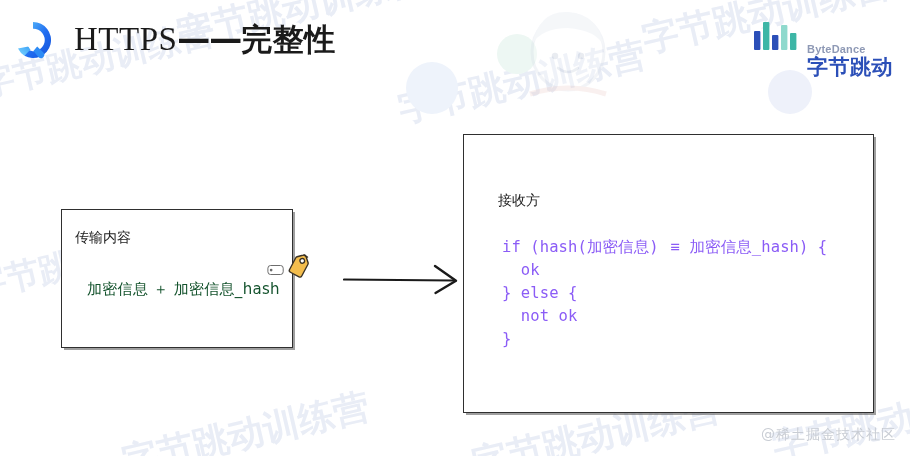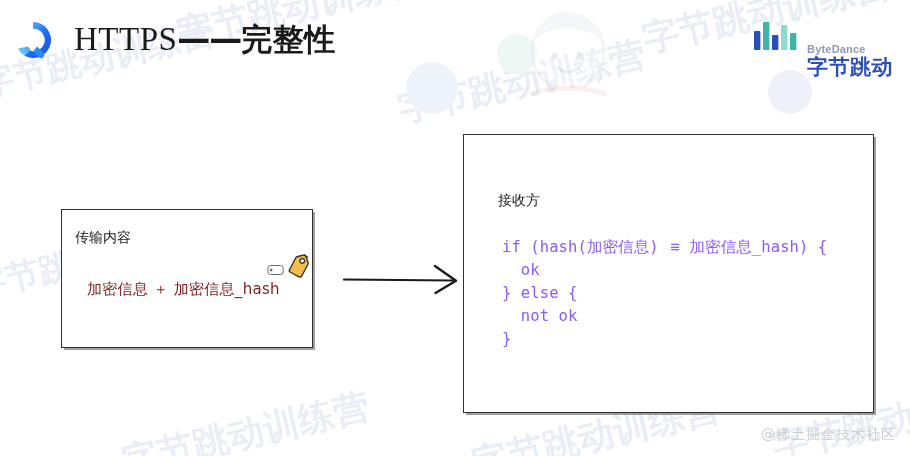--- a/index.html
+++ b/index.html
@@ -95,39 +95,39 @@
   }
 
   
   .panel {
     position: absolute;
     background: #ffffff;
     border: 1.6px solid #2f2f2f;
     box-shadow: 2.5px 2.5px 0 -0.5px rgba(80,80,80,.55);
     box-sizing: border-box;
   }
-  #sender-panel  { left: 61px;  top: 209px; width: 252px; height: 139px; }
+  #sender-panel  { left: 61px;  top: 209px; width: 232px; height: 139px; }
   #receiver-panel{ left: 463px; top: 134px; width: 411px; height: 279px; }
 
   .panel-heading {
     position: absolute;
     font-family: "DejaVu Sans", sans-serif;
     font-size: 14px;
     color: #222222;
     white-space: nowrap;
   }
   #sender-heading   { left: 13px; top: 19px; }
   #receiver-heading { left: 34px; top: 25px; margin-top: 32px; }
 
   #sender-body {
     position: absolute;
     left: 25px; top: 70px;
     font-family: "DejaVu Sans", sans-serif;
     font-size: 15px;
-    color: #7f1d1d;
+    color: #14532d;
     white-space: nowrap;
     letter-spacing: .3px;
   }
 
   #code-block {
     position: absolute;
     left: 38px; top: 101px;
     font-family: "DejaVu Sans Mono", monospace;
     font-size: 15.5px;
     line-height: 23px;

